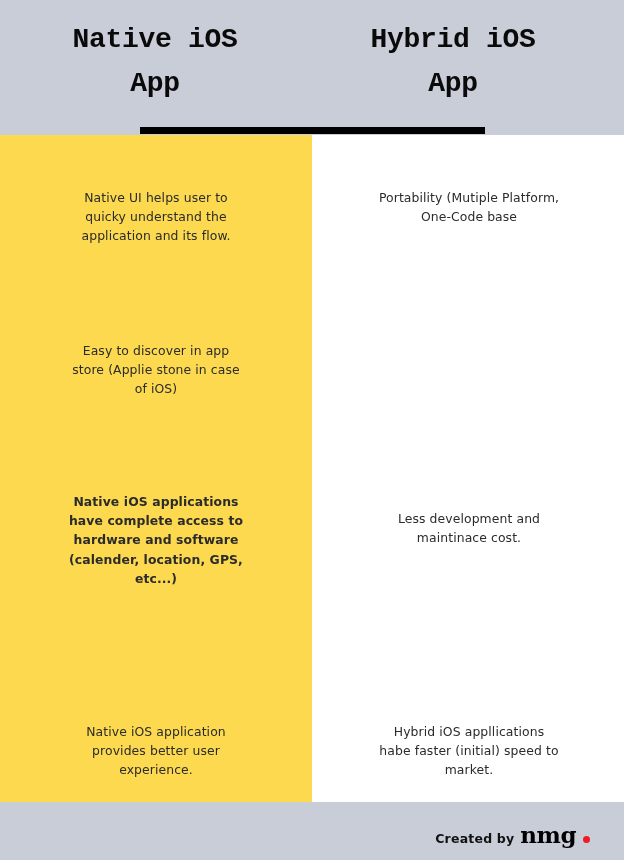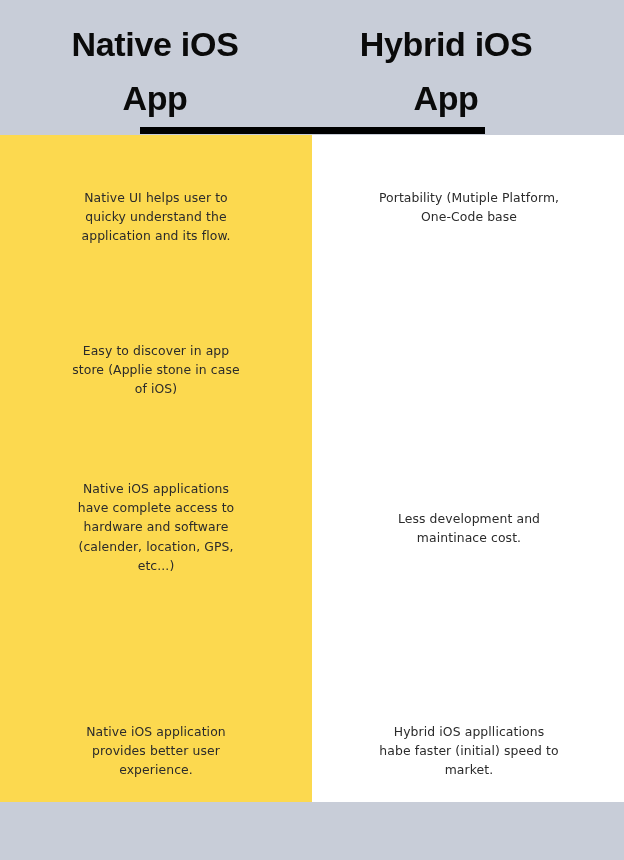--- a/index.html
+++ b/index.html
@@ -29,25 +29,25 @@
     height: 135px;
     background: #c8cdd8;
   }
   .header-col {
     position: absolute;
     top: 18px;
     width: 270px;
     text-align: center;
   }
   .header-col.left  { left: 20px; }
-  .header-col.right { left: 311px; }
+  .header-col.right { left: 318px; }
   .header-title {
-    font-family: Liberation Sans, sans-serif;
+    font-family: Liberation Mono, monospace;
     font-weight: bold;
-    font-size: 34px;
+    font-size: 28px;
     line-height: 1.58;
     color: #0a0a0a;
     letter-spacing: -0.3px;
     white-space: pre-line;
   }
   .header-rule {
     position: absolute;
     left: 140px;
     top: 127px;
     width: 345px;
@@ -82,21 +82,21 @@
     color: #2b2b2b;
     white-space: pre-line;
     letter-spacing: 0.1px;
   }
   .cell.left  { left: 56px;  width: 200px; }
   .cell.right { left: 362px; width: 214px; }
 
   
   .r1 { top: 188px; }
   .r2 { top: 341px; }
-  .r3-left  { top: 479px; }
+  .r3-left  { top: 492px; font-weight: bold; }
   .r3-right { top: 509px; text-align: center; }
   .r4 { top: 722px; }
 
   
   .footer-band {
     position: absolute;
     left: 0;
     top: 802px;
     width: 624px;
     height: 58px;
@@ -175,14 +175,19 @@
 maintinace cost.</div>
 
   <div class="cell left r4">Native iOS application
 provides better user
 experience.</div>
   <div class="cell right r4">Hybrid iOS appllications
 habe faster (initial) speed to
 market.</div>
 
   <div class="footer-band"></div>
+  <div class="credit">
+    <span class="credit-label">Created by</span>
+    <span class="credit-logo">nmg</span>
+    <span class="credit-dot"></span>
+  </div>
 
 </div>
 
 </body></html>

